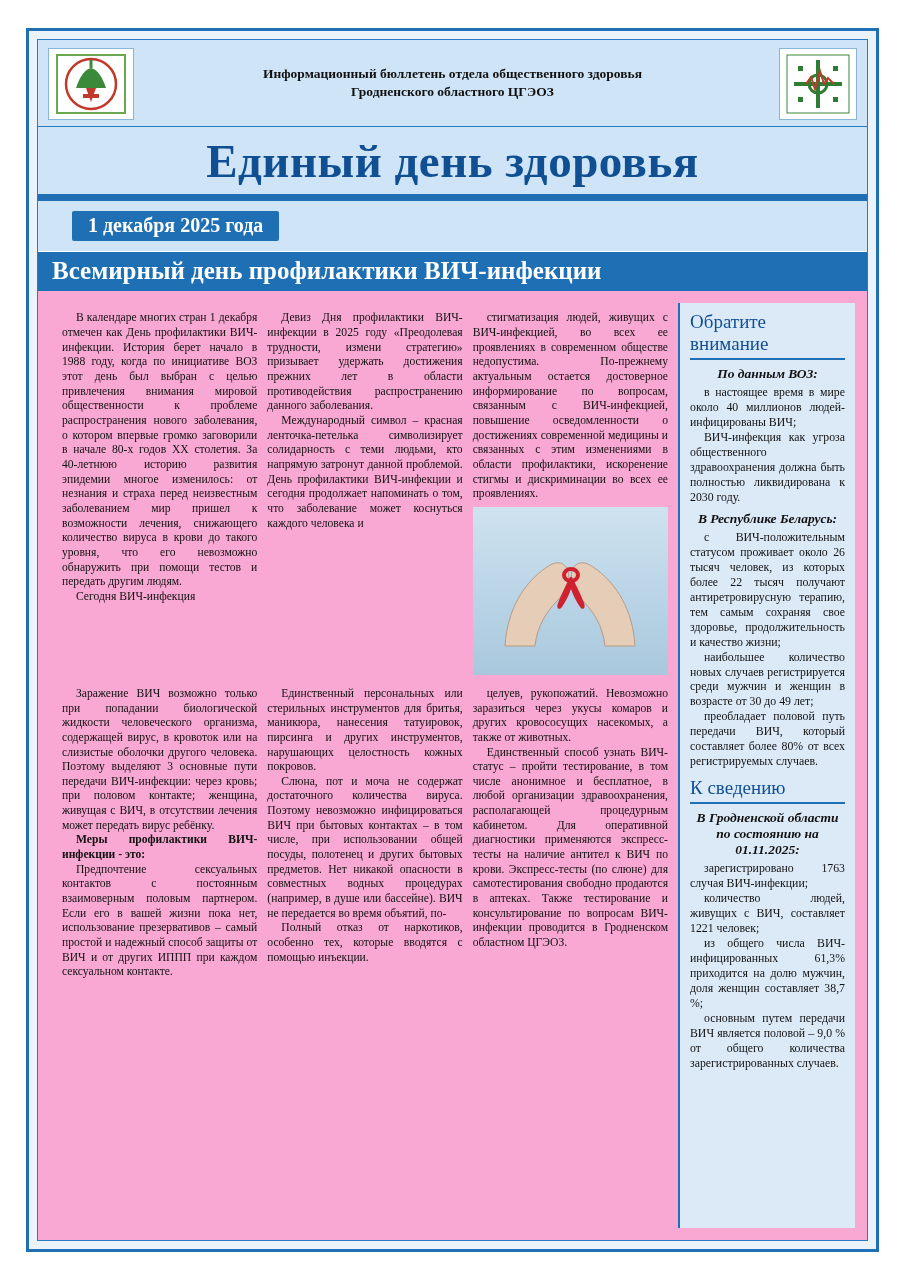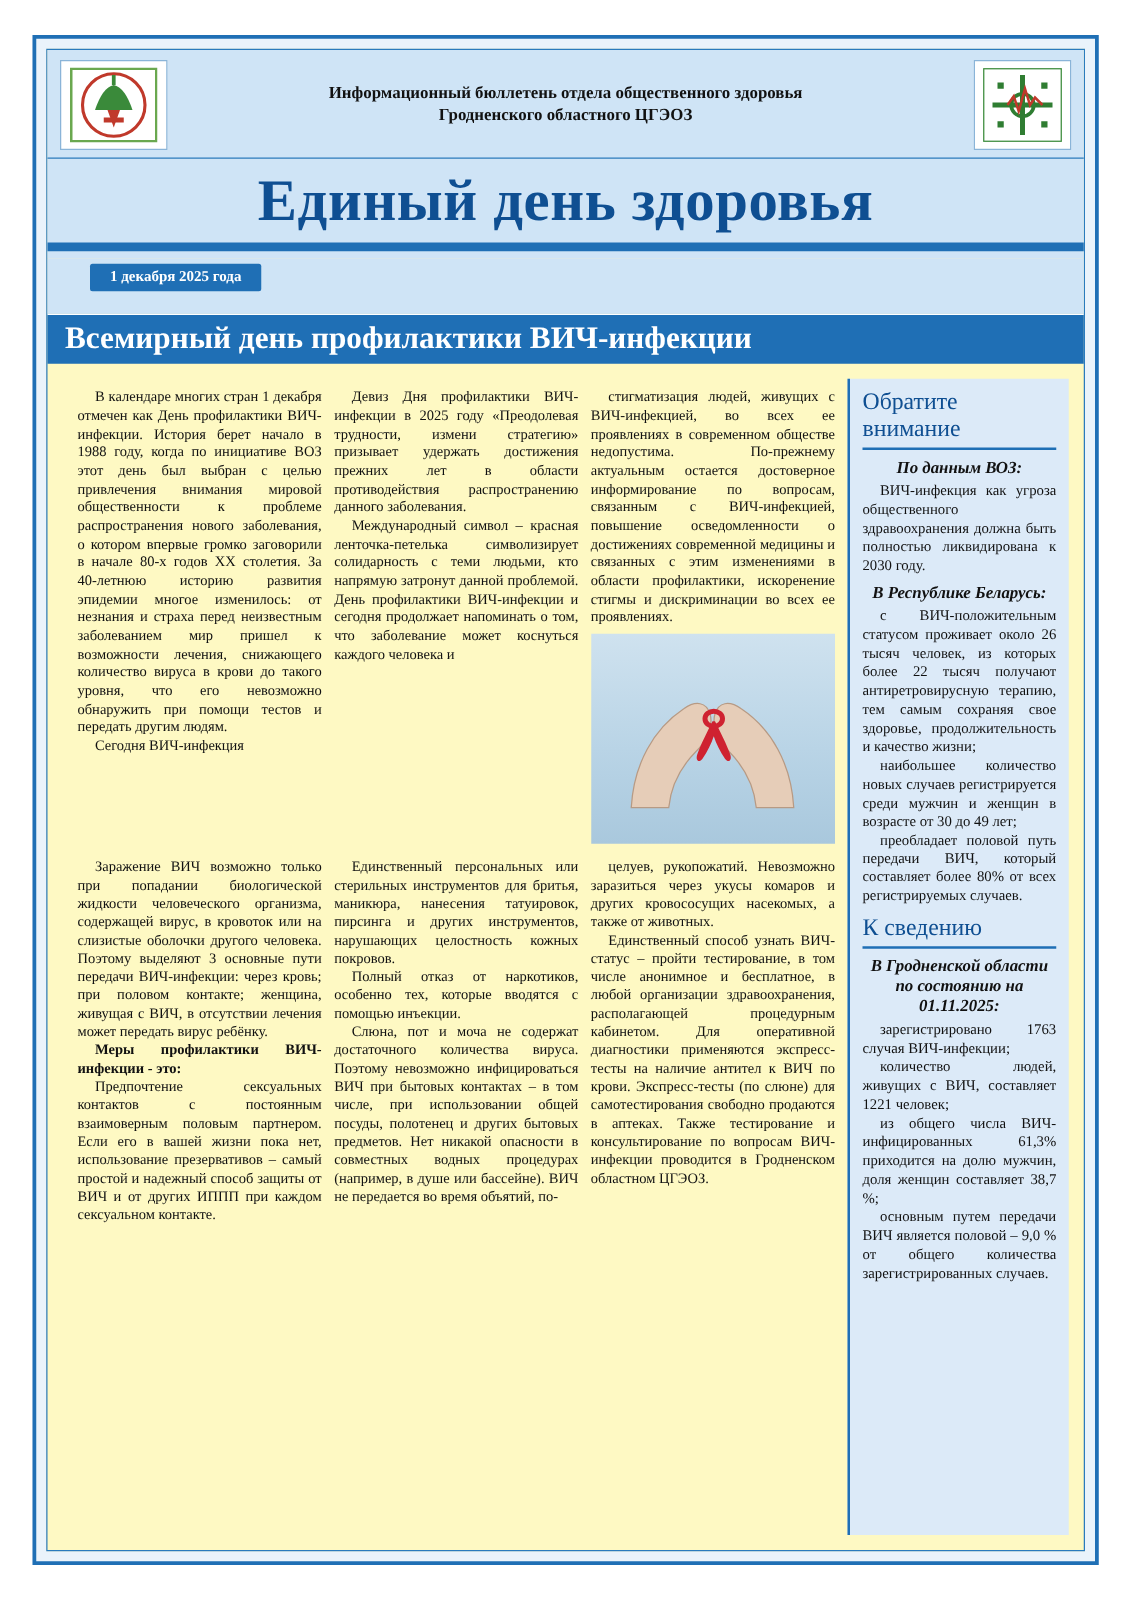--- a/index.html
+++ b/index.html
@@ -22,21 +22,21 @@
     box-sizing:border-box;
     border:3px solid #1f6fb5;
     background:#eaf3fb;
     padding:8px;
   }
   .inner{
     position:relative;
     width:100%;height:100%;
     box-sizing:border-box;
     border:1px solid #2a7bbd;
-    background:#fef9c3;
+    background:#f9a8d4;
     display:flex;
     flex-direction:column;
   }
 
   
   .masthead{
     position:relative;
     background:#cfe4f6;
     border-bottom:1px solid #2a7bbd;
     height:86px;
@@ -86,21 +86,21 @@
   }
   .date-row{
     background:#cfe4f6;
     padding:7px 0 9px 0;
     position:relative;
     height:28px;
   }
   .date-chip{
     position:absolute;left:34px;top:4px;
     background:#1f6fb5;color:#ffffff;
-    font-weight:bold;font-size:12px;
+    font-weight:bold;font-size:20px;
     padding:3px 16px 4px 16px;
     border-radius:2px;
     font-family:"Liberation Serif", serif;
   }
 
   
   .section-bar{
     background:#1f6fb5;
     color:#ffffff;
     font-family:"Liberation Serif", serif;
@@ -271,34 +271,35 @@
 
 
           <div class="cols3">
             <div class="col">
               <p>Заражение ВИЧ возможно только при попадании биологической жидкости человеческого организма, содержащей вирус, в кровоток или на слизистые оболочки другого человека. Поэтому выделяют 3 основные пути передачи ВИЧ-инфекции: через кровь; при половом контакте; женщина, живущая с ВИЧ, в отсутствии лечения может передать вирус ребёнку.</p>
               <p style="font-weight:bold">Меры профилактики ВИЧ-инфекции - это:</p>
               <p>Предпочтение сексуальных контактов с постоянным взаимоверным половым партнером. Если его в вашей жизни пока нет, использование презервативов – самый простой и надежный способ защиты от ВИЧ и от других ИППП при каждом сексуальном контакте.</p>
             </div>
             <div class="col">
               <p>Единственный персональных или стерильных инструментов для бритья, маникюра, нанесения татуировок, пирсинга и других инструментов, нарушающих целостность кожных покровов.</p>
+              <p>Слюна, пот и моча не содержат достаточного количества вируса. Поэтому невозможно инфицироваться ВИЧ при бытовых контактах – в том числе, при использовании общей посуды, полотенец и других бытовых предметов. Нет никакой опасности в совместных водных процедурах (например, в душе или бассейне). ВИЧ не передается во время объятий, по-</p>
               <p>Полный отказ от наркотиков, особенно тех, которые вводятся с помощью инъекции.</p>
-              <p>Слюна, пот и моча не содержат достаточного количества вируса. Поэтому невозможно инфицироваться ВИЧ при бытовых контактах – в том числе, при использовании общей посуды, полотенец и других бытовых предметов. Нет никакой опасности в совместных водных процедурах (например, в душе или бассейне). ВИЧ не передается во время объятий, по-</p>
             </div>
             <div class="col">
               <p>целуев, рукопожатий. Невозможно заразиться через укусы комаров и других кровососущих насекомых, а также от животных.</p>
               <p>Единственный способ узнать ВИЧ-статус – пройти тестирование, в том числе анонимное и бесплатное, в любой организации здравоохранения, располагающей процедурным кабинетом. Для оперативной диагностики применяются экспресс-тесты на наличие антител к ВИЧ по крови. Экспресс-тесты (по слюне) для самотестирования свободно продаются в аптеках. Также тестирование и консультирование по вопросам ВИЧ-инфекции проводится в Гродненском областном ЦГЭОЗ.</p>
             </div>
           </div>
         </div>
 
         <div class="side-col">
           <div class="side-head two">Обратите внимание</div>
           <div class="side-sub">По данным ВОЗ:</div>
           <div class="side-text">
+            <p>в настоящее время в мире около 40 миллионов людей-инфицированы ВИЧ;</p>
             <p>ВИЧ-инфекция как угроза общественного здравоохранения должна быть полностью ликвидирована к 2030 году.</p>
           </div>
           <div class="side-sub">В Республике Беларусь:</div>
           <div class="side-text">
             <p>с ВИЧ-положительным статусом проживает около 26 тысяч человек, из которых более 22 тысяч получают антиретровирусную терапию, тем самым сохраняя свое здоровье, продолжительность и качество жизни;</p>
             <p>наибольшее количество новых случаев регистрируется среди мужчин и женщин в возрасте от 30 до 49 лет;</p>
             <p>преобладает половой путь передачи ВИЧ, который составляет более 80% от всех регистрируемых случаев.</p>
           </div>
 
           <div class="spacer-rule"></div>

